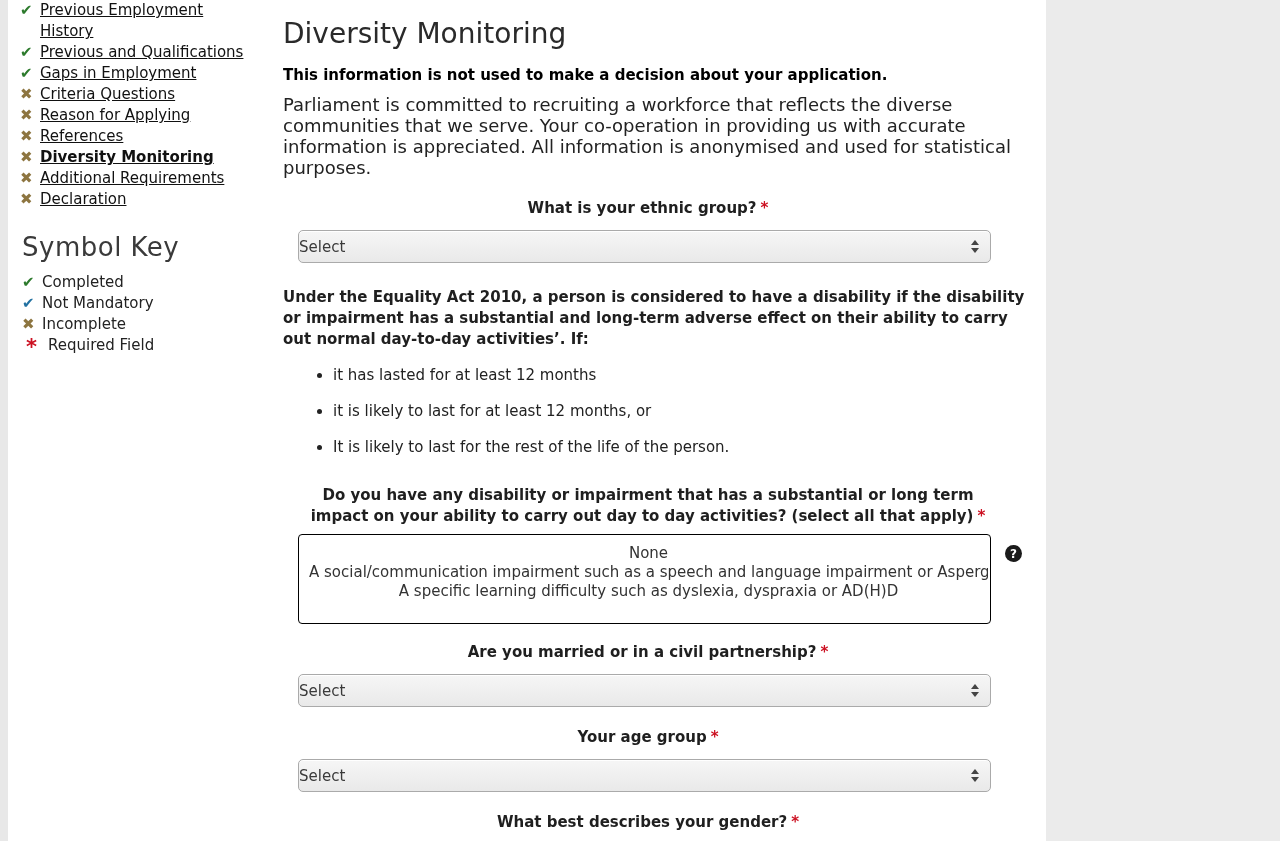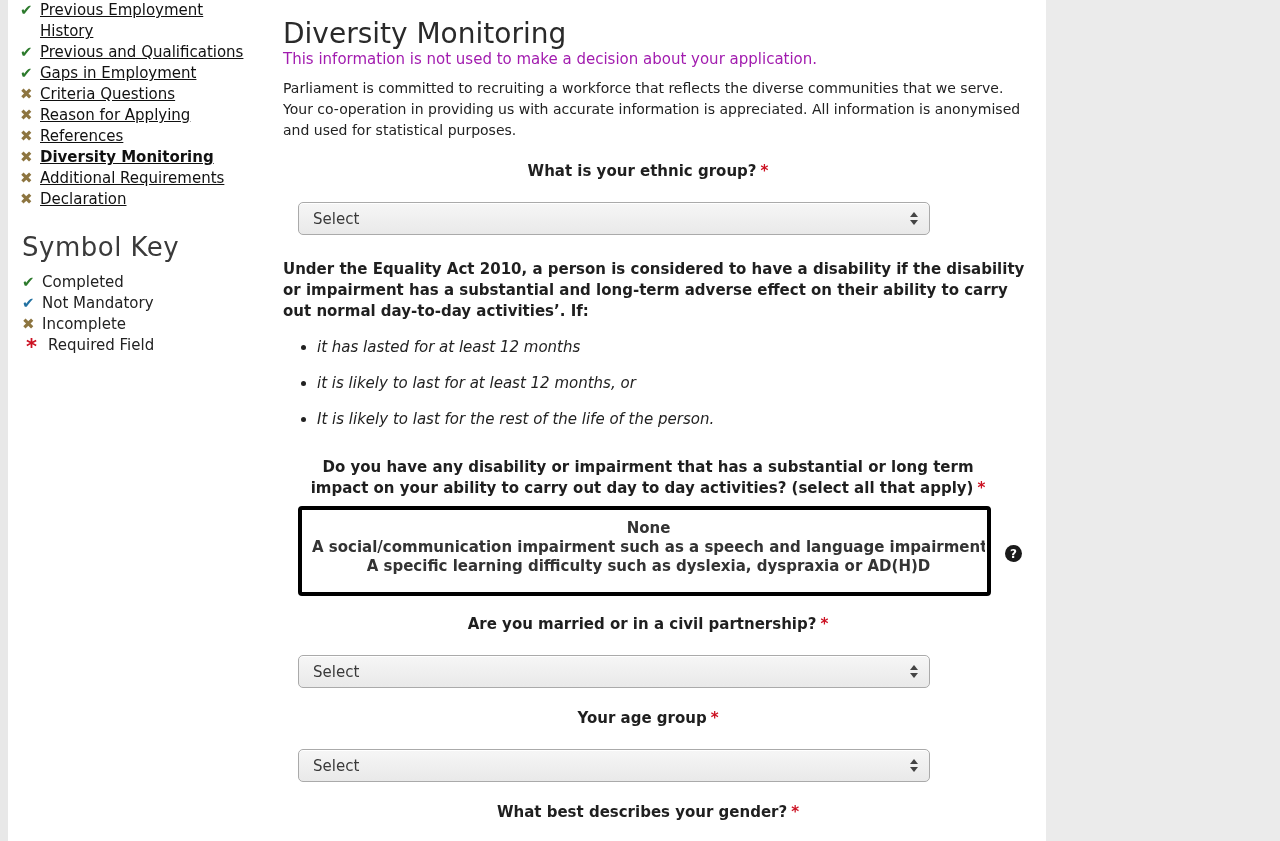--- a/index.html
+++ b/index.html
@@ -56,40 +56,40 @@
   }
   .key-list li.req { padding-left: 26px; }
   .key-list li.req .st-icon { left: 4px; top: 3px; font-size: 21px; }
 
   
   .main { position: absolute; left: 283px; top: 0; width: 763px; }
   .page-title {
     margin-top: 17px;
     font-size: 28px; font-weight: 400; color: #2a2a2a;
   }
-  .intro { margin-top: 0; font-size: 15px; color: #a21caf; }
+  .intro { margin-top: 16px; font-size: 15px; color: #000000; font-weight: bold; }
   .description {
-    margin-top: 10px; font-size: 14px; line-height: 21px;
+    margin-top: 10px; font-size: 18px; line-height: 21px;
     color: #222; width: 745px;
   }
   .qblock { margin-left: 15px; text-align: center; }
   .qlabel {
     display: block; font-size: 15px; font-weight: bold; color: #1f1f1f;
     line-height: 21px; width: 700px;
   }
   .req-star { color: #cc1122; font-weight: bold; margin-left: 4px; }
 
   .select-box {
-    position: relative; margin-top: 20px;
-    width: 632px; height: 33px;
+    position: relative; margin-top: 11px;
+    width: 693px; height: 33px;
     border: 1px solid #aaaaaa; border-radius: 5px;
     background: linear-gradient(#f6f6f6, #e9e9e9);
     box-shadow: inset 0 1px 0 #ffffff;
     display: flex; align-items: center;
-    padding-left: 14px; font-size: 15px; color: #3a3a3a;
+    font-size: 15px; color: #3a3a3a;
     cursor: pointer;
   }
   .select-box .arrows {
     position: absolute; right: 0; top: 0; width: 30px; height: 100%;
     display: flex; flex-direction: column; align-items: center;
     justify-content: center; gap: 3px;
   }
   .tri-up {
     width: 0; height: 0;
     border-left: 4px solid transparent; border-right: 4px solid transparent;
@@ -98,32 +98,31 @@
   .tri-down {
     width: 0; height: 0;
     border-left: 4px solid transparent; border-right: 4px solid transparent;
     border-top: 5px solid #444;
   }
 
   .equality-note {
     margin-top: 24px; font-size: 15px; font-weight: bold;
     line-height: 21px; color: #1f1f1f; width: 748px;
   }
-  .bullet-list { margin-top: 16px; margin-left: 34px; font-style: italic; }
+  .bullet-list { margin-top: 16px; margin-left: 50px; }
   .bullet-list li {
     font-size: 15px; color: #222; margin-bottom: 17px; line-height: 19px;
   }
 
   .disability-block { margin-top: 28px; }
   .listbox {
     margin-top: 7px; width: 693px; height: 90px;
-    border: 4px solid #000000; border-radius: 4px;
+    border: 1px solid #000000; border-radius: 4px;
     background: #ffffff; overflow: hidden;
     padding: 9px 2px 0 10px;
-    font-weight: bold;
   }
   .listbox .opt {
     font-size: 15px; line-height: 19px; color: #333;
     white-space: nowrap; overflow: hidden; cursor: default;
   }
 
   .help-icon {
     position: absolute; left: 1005px; top: 545px;
     width: 17px; height: 17px; border-radius: 50%;
     background: #1a1a1a; color: #ffffff;

